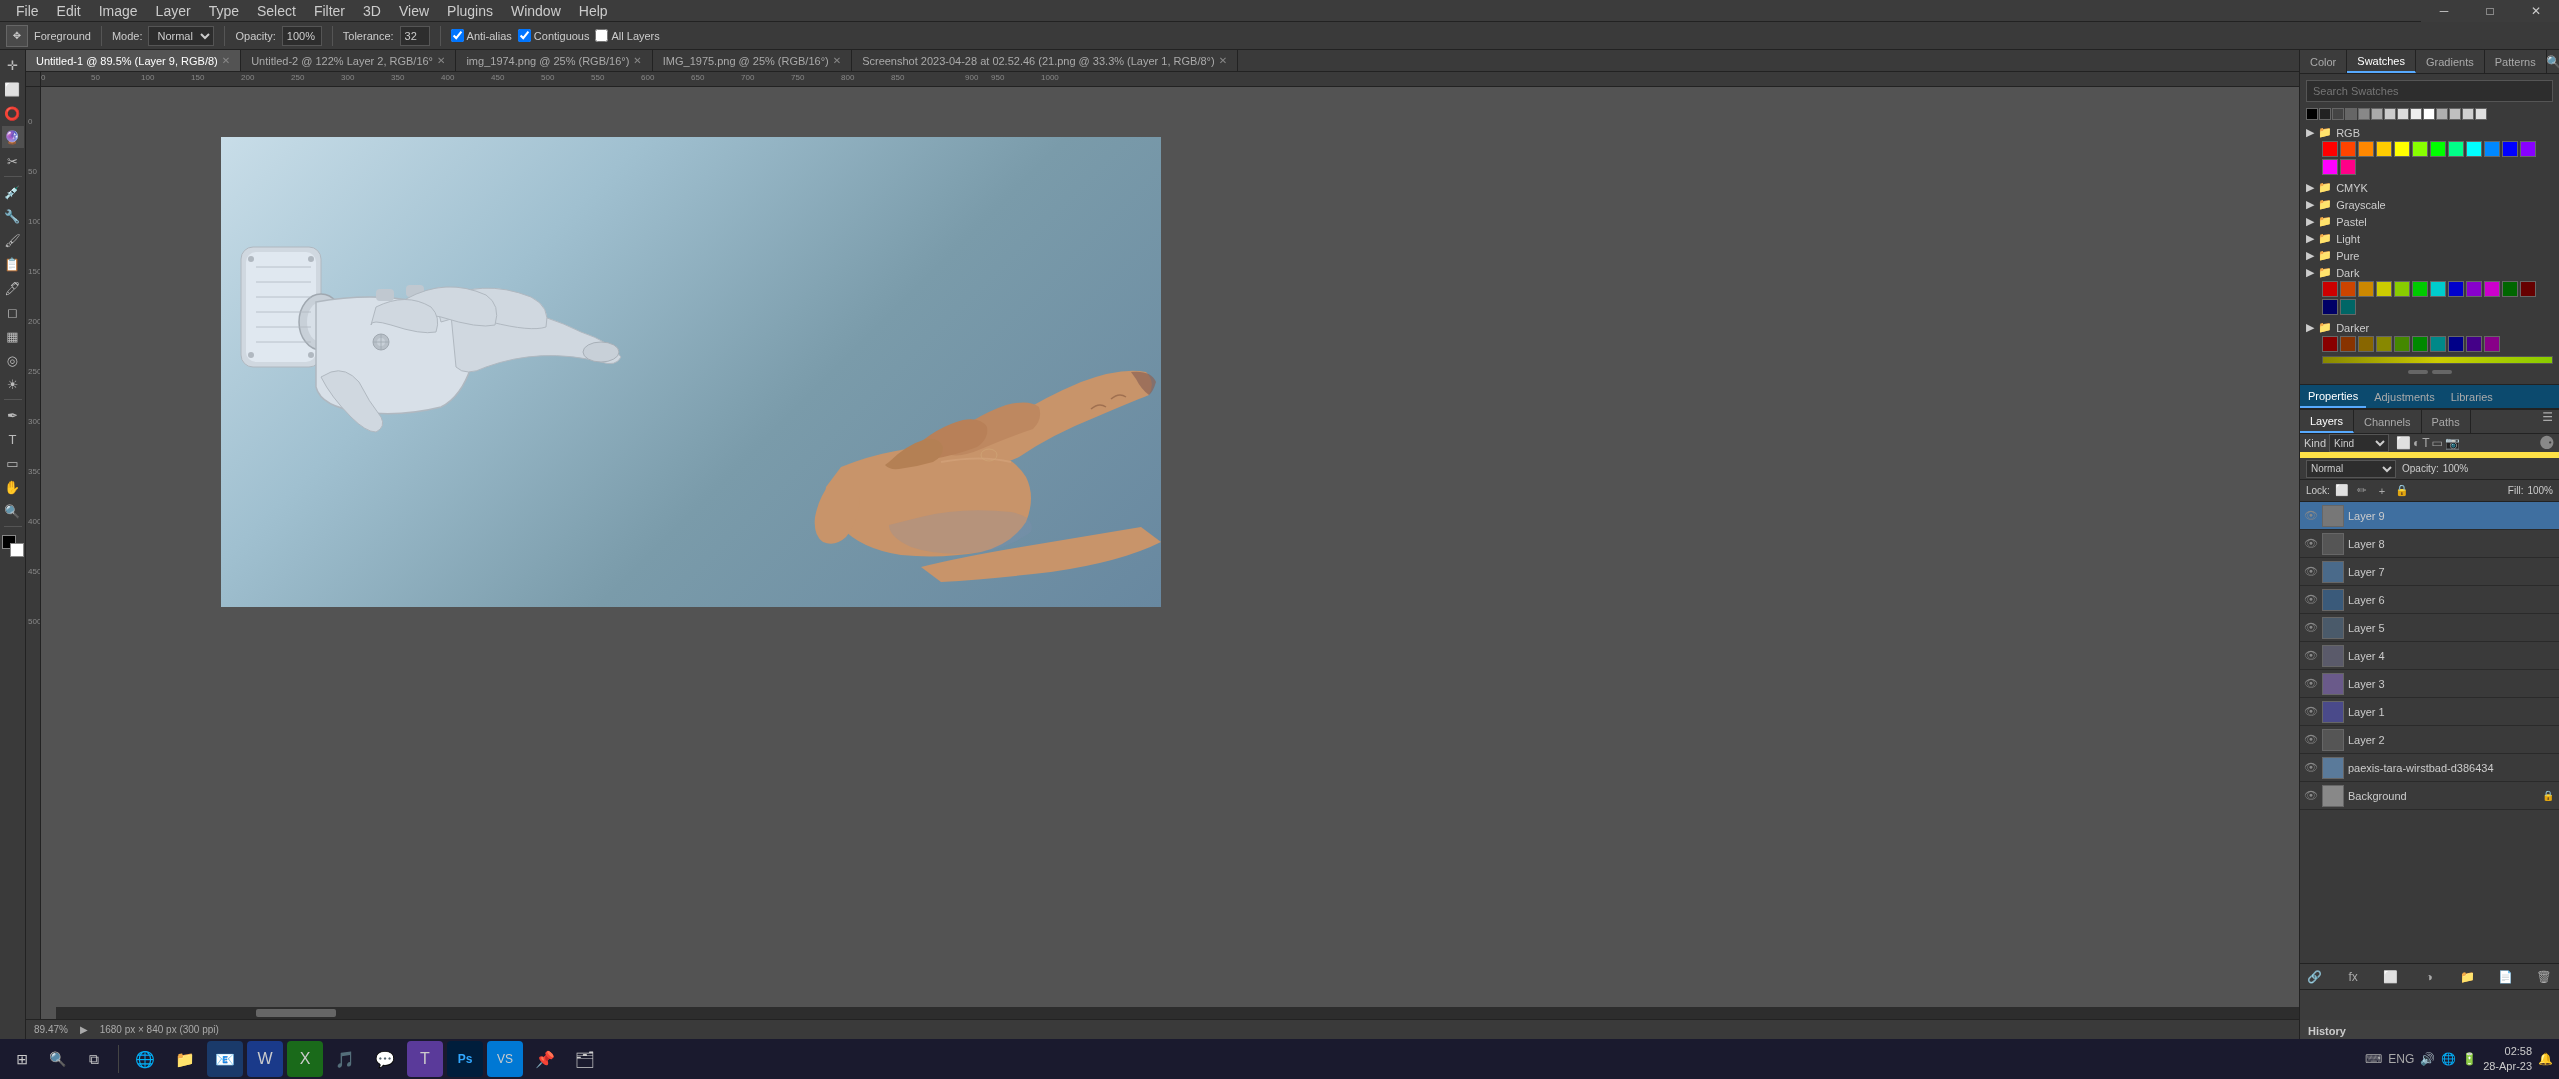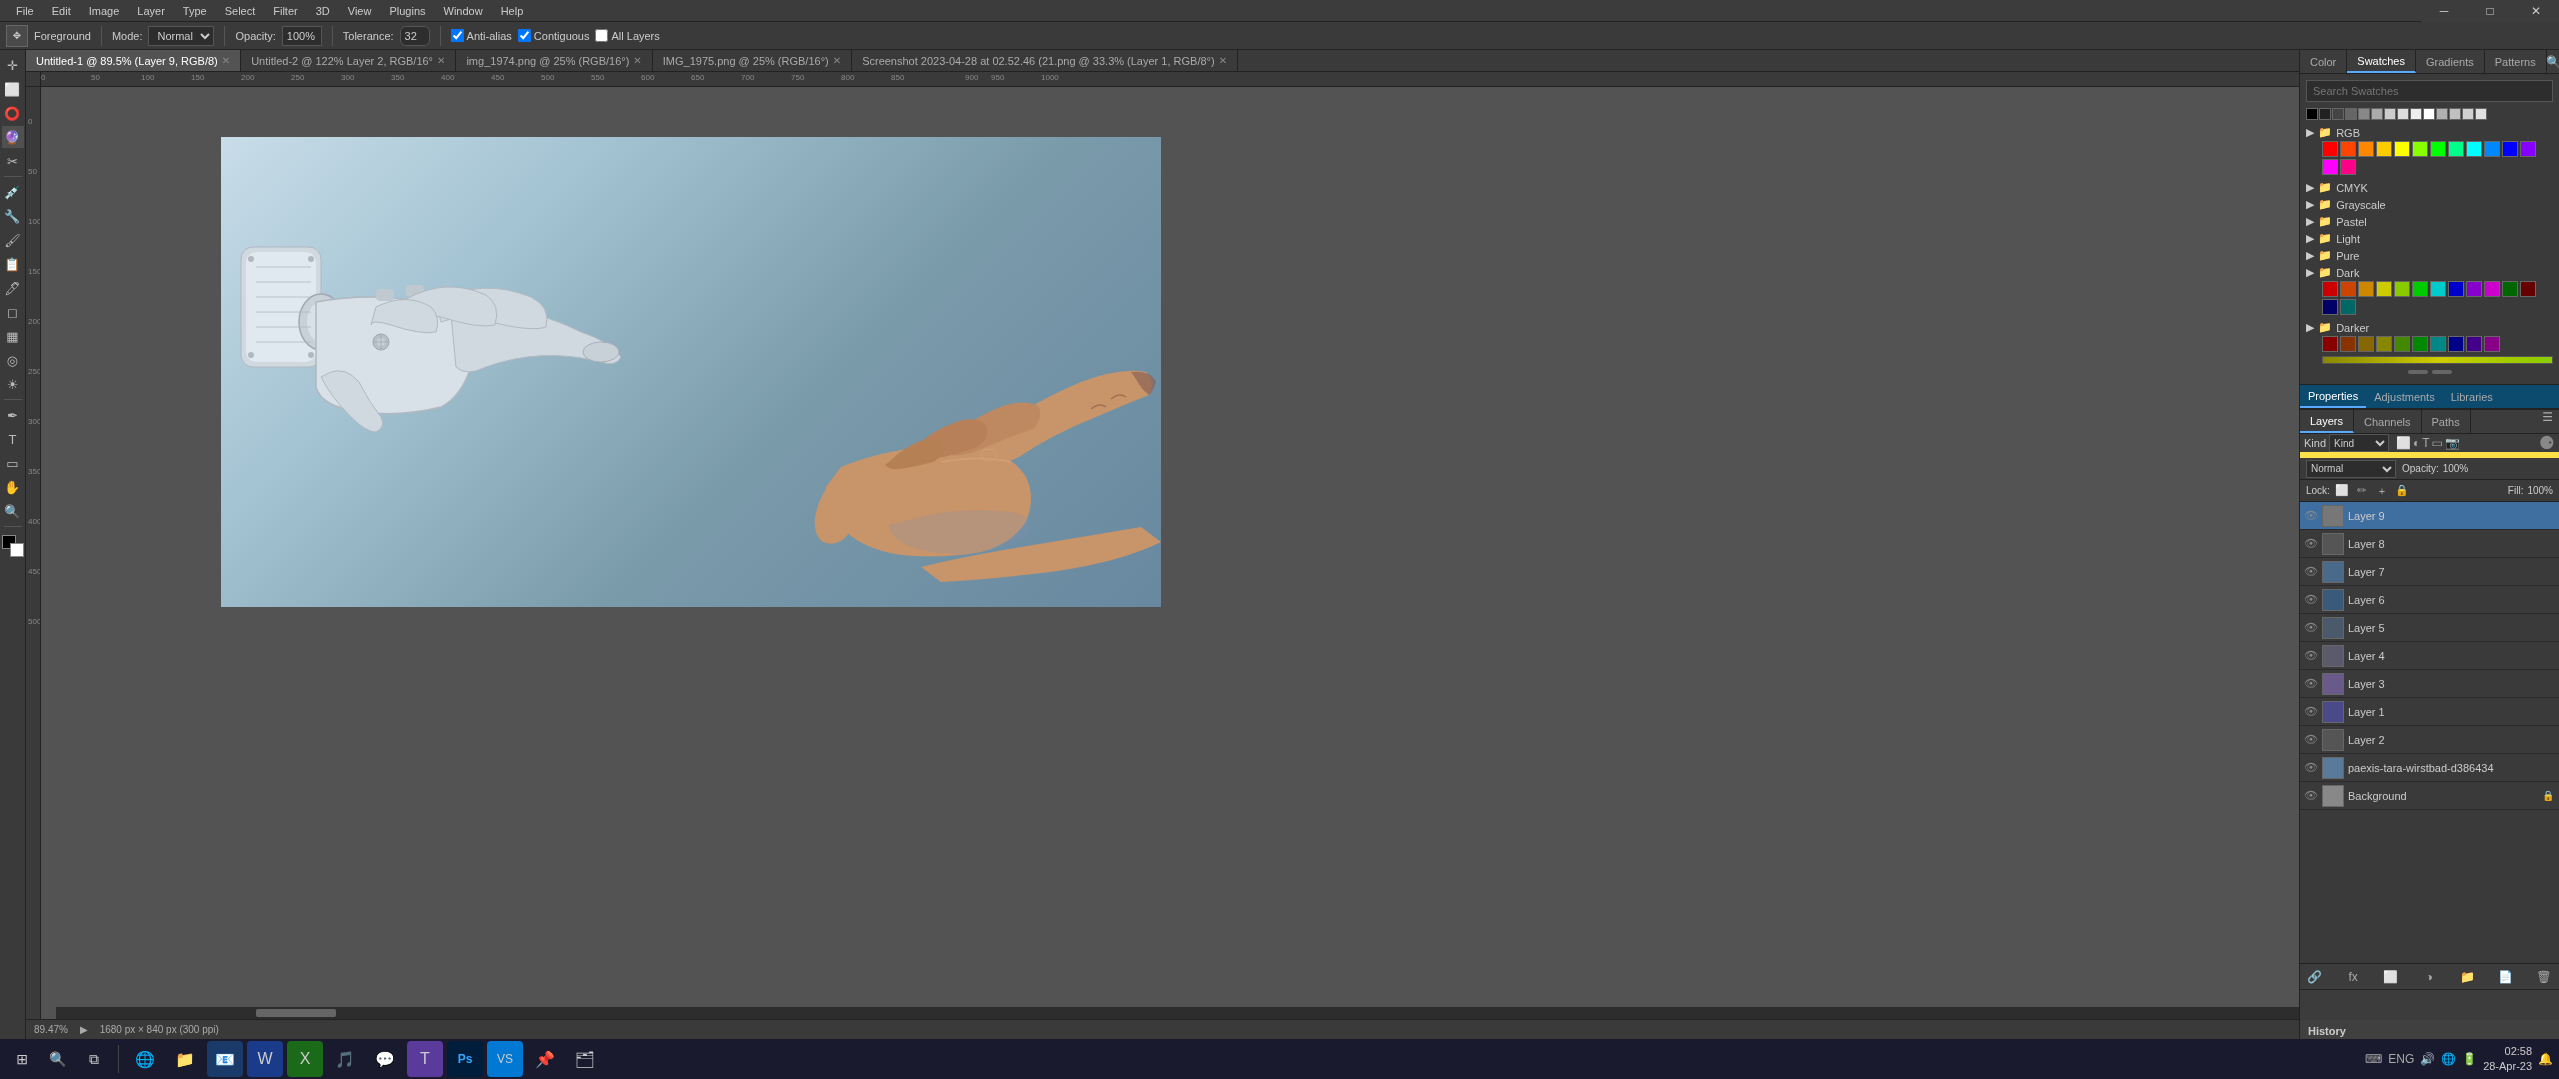--- a/index.html
+++ b/index.html
@@ -23,21 +23,21 @@
       align-items: center;
       padding: 0 8px;
       gap: 2px;
       flex-shrink: 0;
       border-bottom: 1px solid #222;
     }
     .menu-item {
       padding: 2px 8px;
       cursor: pointer;
       color: #ccc;
-      font-size: 11px;
+      font-size: 14px;
     }
 
     
     .options-bar {
       height: 28px;
       background: #3a3a3a;
       display: flex;
       align-items: center;
       padding: 0 6px;
       gap: 6px;
@@ -535,21 +535,21 @@
   <div class="options-separator"></div>
   <label>Mode:</label>
   <select>
     <option>Normal</option>
   </select>
   <div class="options-separator"></div>
   <label>Opacity:</label>
   <input type="text" value="100%" style="width: 40px;">
   <div class="options-separator"></div>
   <label>Tolerance:</label>
-  <input type="text" value="32" style="width: 30px; border-radius: 6px;">
+  <input type="text" value="32" style="width: 30px;">
   <div class="options-separator"></div>
   <div class="options-check">
     <input type="checkbox" checked="" style="">
     <span>Anti-alias</span>
   </div>
   <div class="options-check">
     <input type="checkbox" checked="" style="">
     <span>Contiguous</span>
   </div>
   <div class="options-check">

